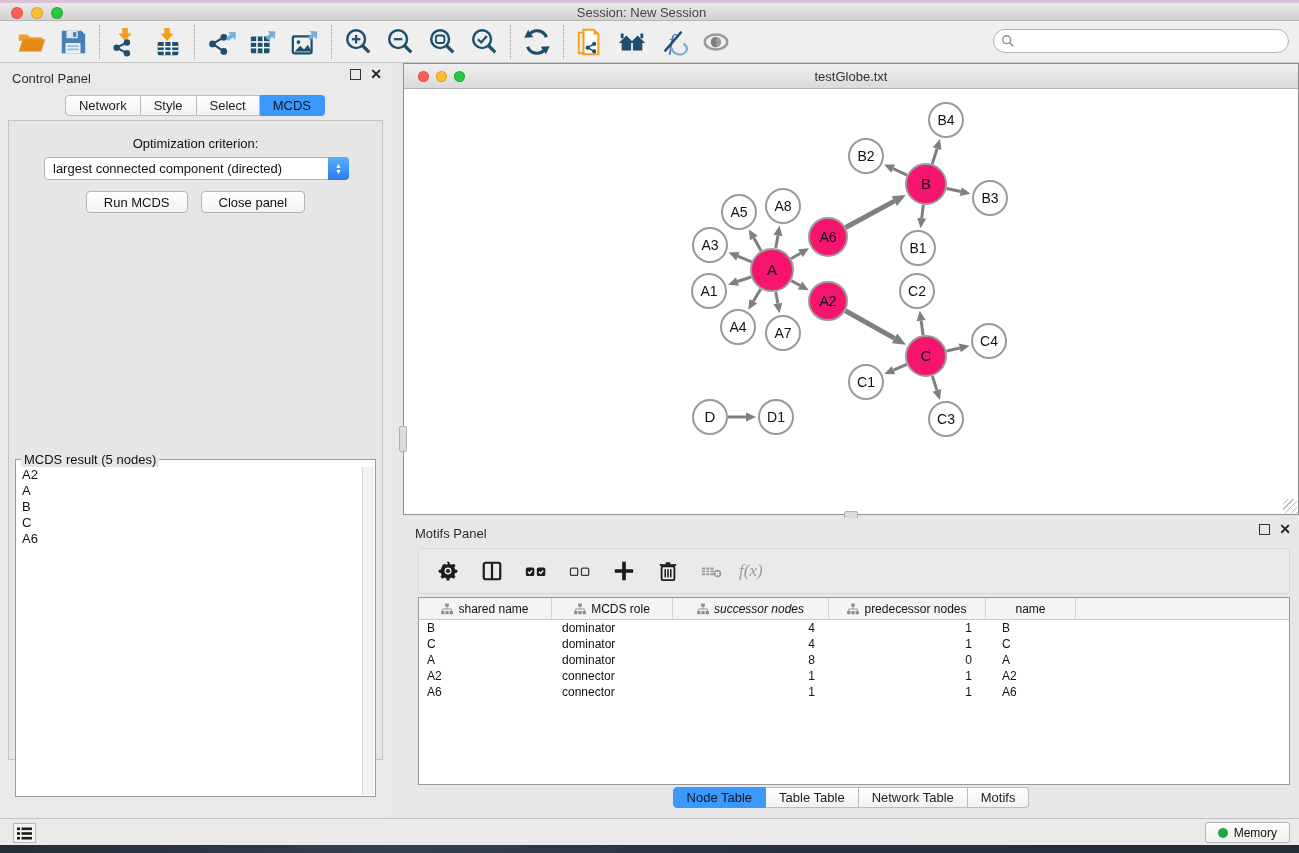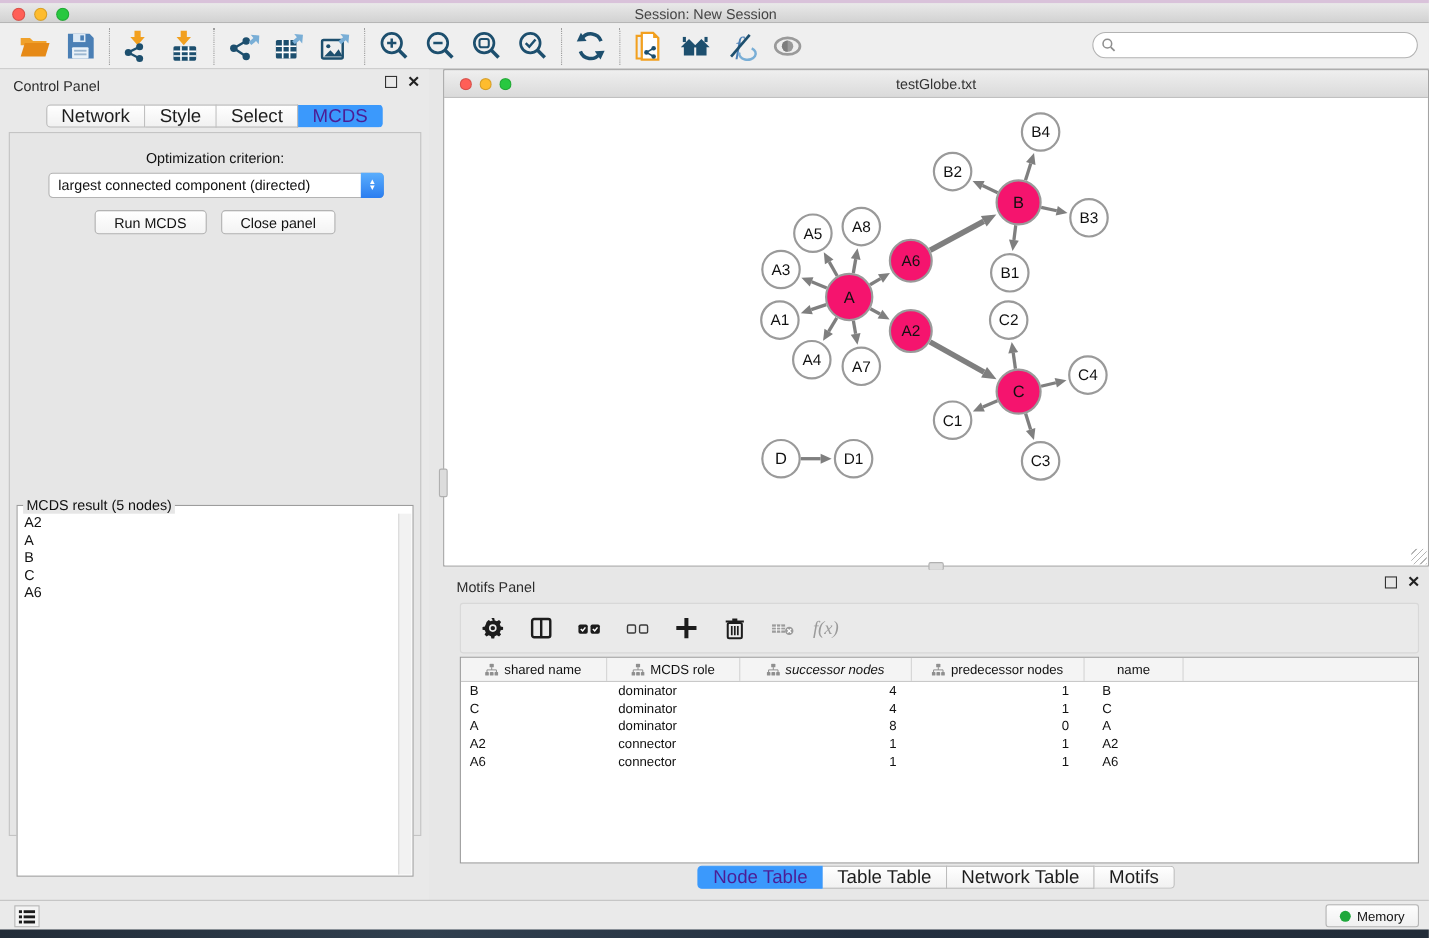--- a/index.html
+++ b/index.html
@@ -30,24 +30,24 @@
   
   .control-panel { position:absolute; left:0; top:63px; width:390px; height:755px; background:#e9e9e9; }
   .panel-head { position:absolute; left:12px; top:8px; font-size:13px; color:#2c2c2c; }
   .panel-ctrls { position:absolute; right:8px; top:6px; display:flex; gap:9px; align-items:center; }
   .float-ico { width:11px; height:11px; border:1.6px solid #333; }
   .close-ico { font-size:14px; font-weight:bold; color:#222; line-height:11px; }
 
   .seg-row { position:absolute; left:0; width:100%; display:flex; justify-content:center; }
   .ctl-tabs { top:32px; }
   .seg-btn { border:1px solid #bcbcbc; border-left:none; background:linear-gradient(#ffffff,#f1f1f1);
-             font-size:17px; color:#1d1d1d; padding:2px 13px; height:21px; display:flex; align-items:center; }
+             font-size:13px; color:#1d1d1d; padding:2px 13px; height:21px; display:flex; align-items:center; }
   .seg-btn:first-child { border-left:1px solid #bcbcbc; border-radius:4px 0 0 4px; }
   .seg-btn:last-child { border-radius:0 4px 4px 0; }
-  .seg-btn.active { background:#3b99fc; border-color:#3b99fc; color:#4c1d95; }
+  .seg-btn.active { background:#3b99fc; border-color:#3b99fc; color:#0f172a; }
 
   .ctl-content { position:absolute; left:8px; top:57px; width:375px; height:640px;
                  background:#e6e6e6; border:1px solid #c4c4c4; }
   .opt-label { position:absolute; left:0; width:100%; top:15px; text-align:center; font-size:13px; color:#111; }
   .criterion { position:absolute; left:35px; top:36px; width:305px; height:23px; background:#fff;
                border:1px solid #b3b3b3; border-radius:4px; display:flex; align-items:center; }
   .criterion .val { flex:1; font-size:13px; padding-left:8px; color:#111; white-space:nowrap; }
   .stepper { width:21px; height:23px; margin-right:-1px; border-radius:0 4px 4px 0;
              background:linear-gradient(#5aaefd,#2a7df0); display:flex; flex-direction:column;
              align-items:center; justify-content:center; color:#fff; font-size:7px; line-height:6px; }

